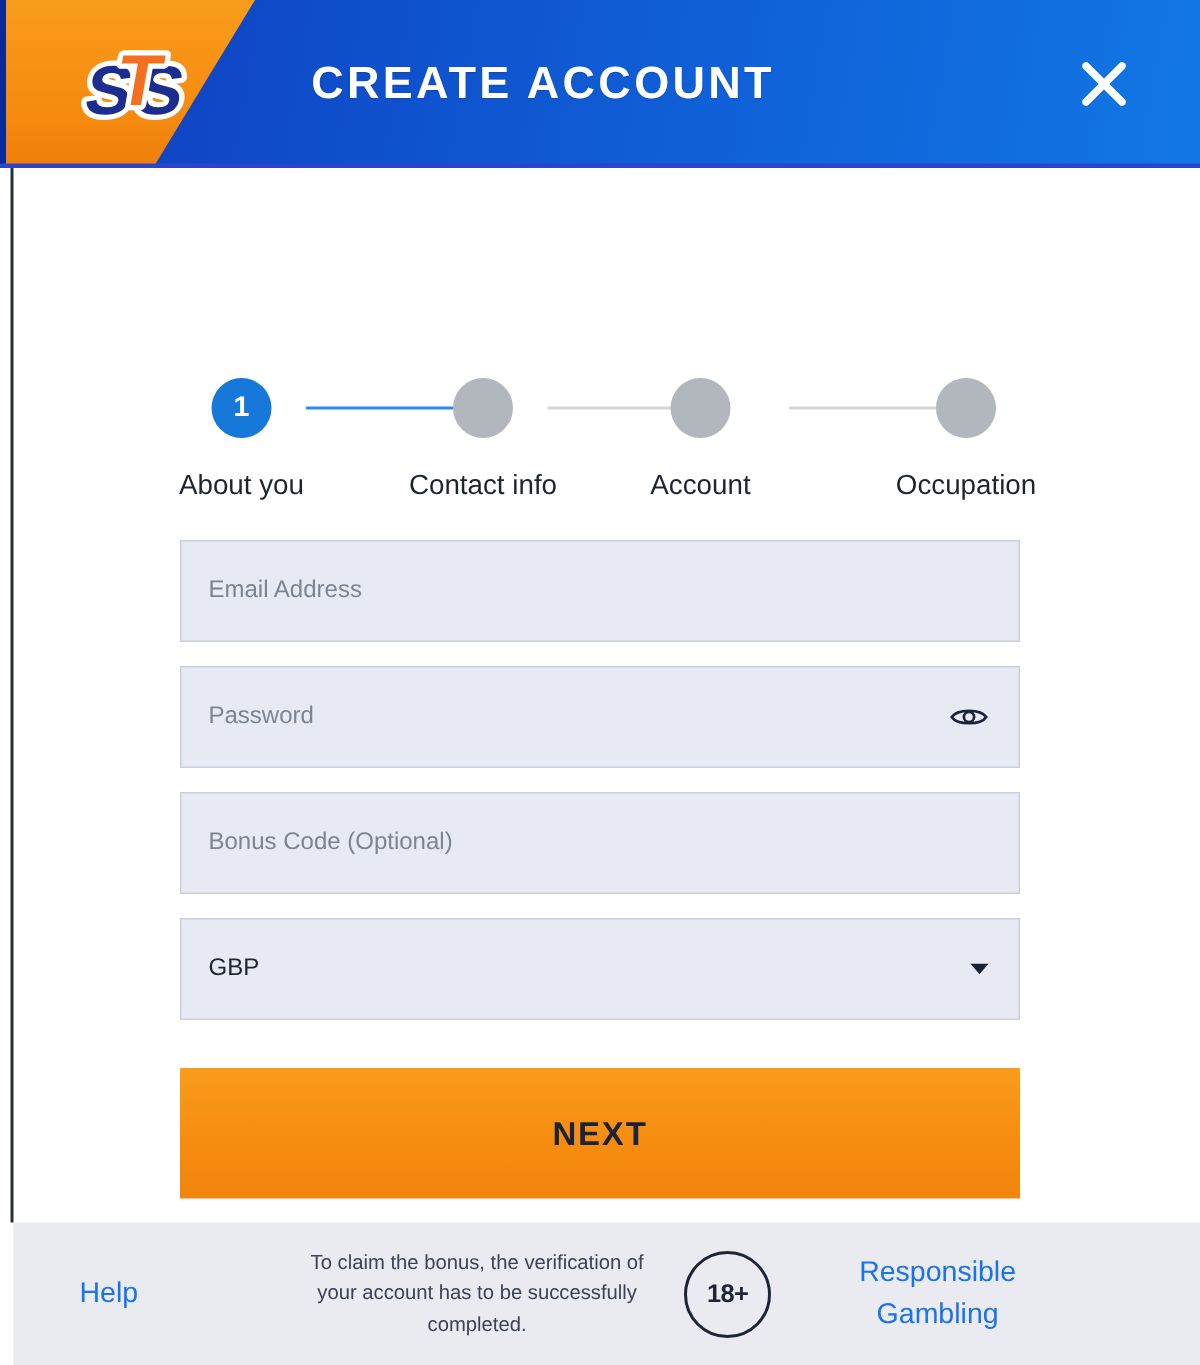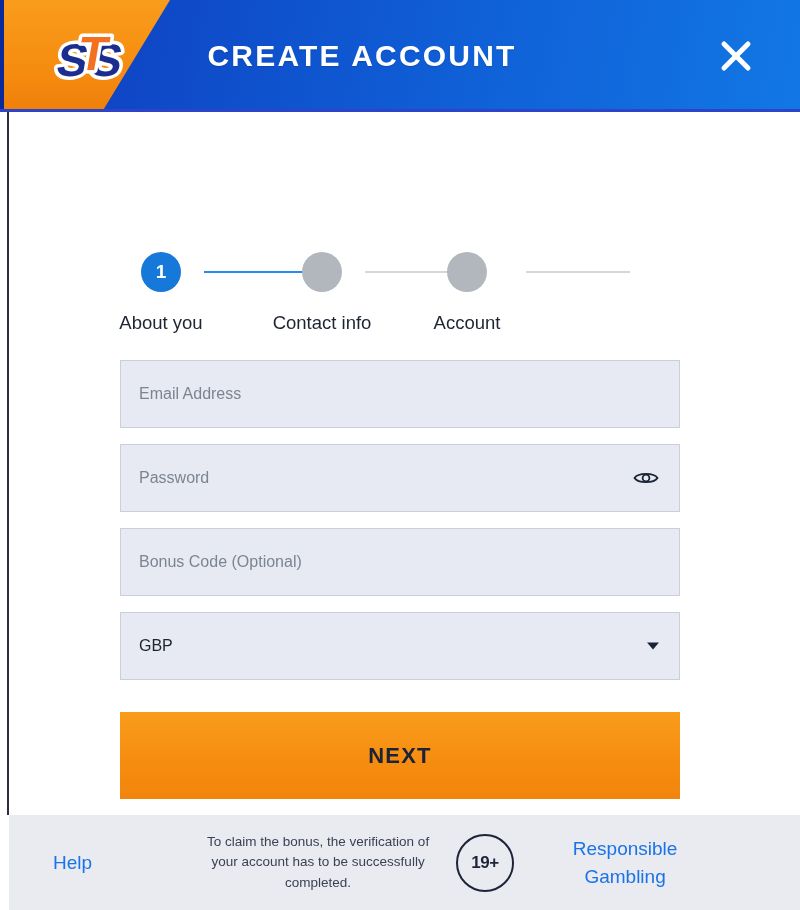--- a/index.html
+++ b/index.html
@@ -339,20 +339,24 @@
       <div class="step" style="left:137px;">
         <div class="step-circle"></div>
         <div class="step-label">Contact info</div>
       </div>
 
       <div class="step" style="left:282px;">
         <div class="step-circle"></div>
         <div class="step-label">Account</div>
       </div>
 
+      <div class="step" style="left:459px;">
+        <div class="step-circle"></div>
+        <div class="step-label">Occupation</div>
+      </div>
     </div>
 
     <div class="form">
 
       <div class="field">
         <span class="field-text">Email Address</span>
       </div>
 
       <div class="field">
         <span class="field-text">Password</span>
@@ -388,18 +392,18 @@
         <span class="login-link">Log In</span>
         <svg width="13" height="20" viewBox="0 0 13 20">
           <polyline points="3,2 11,10 3,18" fill="none" stroke="#1a4fd6" stroke-width="2.2" stroke-linecap="round" stroke-linejoin="round"></polyline>
         </svg>
       </div>
     </div>
 
     <div class="footer">
       <div class="footer-help">Help</div>
       <div class="footer-note">To claim the bonus, the verification of your account has to be successfully completed.</div>
-      <div class="badge18">19+</div>
+      <div class="badge18">18+</div>
       <div class="footer-rg">Responsible Gambling</div>
     </div>
 
   </div>
 </div>
 
 </body></html>

